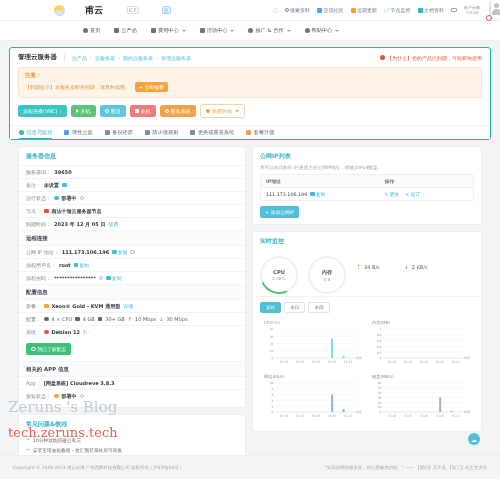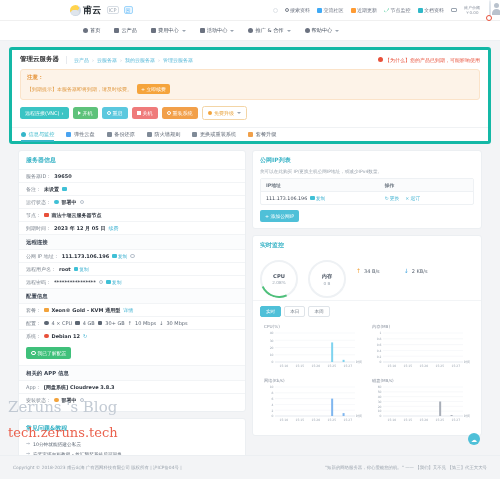--- a/index.html
+++ b/index.html
@@ -9,21 +9,21 @@
     background: #f3f4f6;
     overflow: hidden;
   }
   body { position: relative; }
 
   
   .topbar {
     height: 21px; background: #fff; display: flex; align-items: center;
     padding: 0 9px; border-bottom: 1px solid #f0f0f0;
   }
-  .brand { display: flex; align-items: center; gap: 2px; margin-left: 61px; }
+  .brand { display: flex; align-items: center; gap: 20px; margin-left: 45px; }
   .brand-logo {
     width: 11px; height: 11px; border-radius: 50%;
     background: radial-gradient(circle at 35% 30%, #ffd34d 0 45%, #cfd8e3 46% 100%);
     position: relative;
   }
   .brand-logo::after {
     content: ""; position: absolute; left: 1px; bottom: 1px;
     width: 8px; height: 5px; border-radius: 4px; background: #dfe5ec;
   }
   .brand-name { font-size: 9px; font-weight: bold; color: #22292f; letter-spacing: .3px; }
@@ -62,21 +62,21 @@
     padding-left: 83px; gap: 14px; border-bottom: 1px solid #eef0f3;
   }
   .menu-item { display: flex; align-items: center; gap: 2px; font-size: 5.2px; color: #4b5563; white-space: nowrap; }
   .m-ico { width: 5px; height: 5px; background: #6b7280; border-radius: 1px; flex: none; }
   .m-ico.c { border-radius: 50%; }
   .caret { width: 0; height: 0; border-left: 2px solid transparent; border-right: 2px solid transparent; border-top: 2.5px solid #9aa4b0; margin-left: 1px; }
 
   
   .page { padding: 6px 9px 0 9px; }
   .card {
-    background: #fff; border: 3px solid #14b8a6; border-radius: 3px;
+    background: #fff; border: 1px solid #14b8a6; border-radius: 3px;
   }
 
   
   .crumbbar { display: flex; align-items: center; padding: 5px 8px; gap: 7px; }
   .crumb-title { font-size: 6.5px; font-weight: bold; color: #303133; white-space: nowrap; }
   .crumb-div { width: 1px; height: 8px; background: #e7eaee; }
   .crumbs { display: flex; align-items: center; gap: 3px; font-size: 5px; color: #57b8d8; }
   .crumbs .sep { color: #c3ccd5; }
   .crumb-right { margin-left: auto; display: flex; align-items: center; gap: 2px; font-size: 5px; color: #e8503a; white-space: nowrap; }
   .crumb-right .warn-dot { width: 5px; height: 5px; border-radius: 50%; background: #e8503a; }

